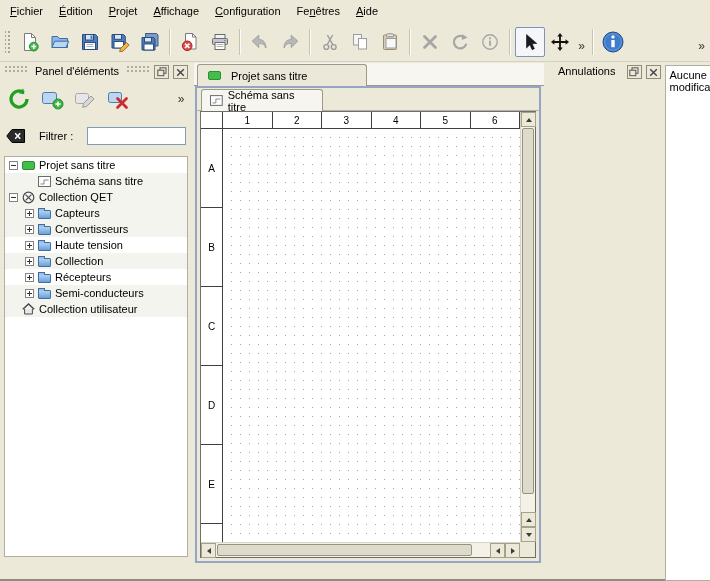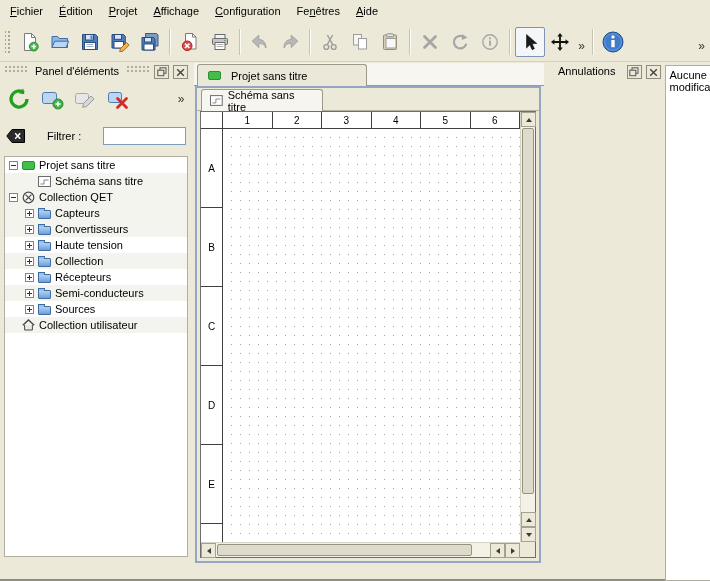--- a/index.html
+++ b/index.html
@@ -28,21 +28,21 @@
 .dock-grip { flex:1; height:7px; background-image:radial-gradient(#b2ae9e 1px,transparent 1.3px); background-size:4px 4px; }
 .dock-title { padding:0 3px; white-space:nowrap; }
 .dock-btn { width:15px; height:14px; border:1px solid #8f8c7c; background:#ece9d8; display:flex; align-items:center; justify-content:center; flex:none; }
 
 
 #left-dock { position:absolute; left:1px; top:63px; width:190px; height:518px; display:flex; flex-direction:column; }
 #panel-toolbar { height:36px; display:flex; align-items:center; gap:3px; padding:2px 3px 0 3px; flex:none; }
 .pbtn { width:30px; height:30px; display:flex; align-items:center; justify-content:center; flex:none; }
 .p-spacer { flex:1; }
 .p-chevron { width:14px; color:#333; font-size:12px; text-align:center; }
-#filter-row { height:24px; display:flex; align-items:center; gap:22px; padding:0 5px; flex:none; margin-top:8px; }
+#filter-row { height:24px; display:flex; align-items:center; gap:14px; padding:0 5px; flex:none; margin-top:8px; }
 #filter-input { flex:1; height:18px; border:1px solid #7f9db9; font:inherit; padding:1px 3px; background:#fff; min-width:0; }
 #tree { flex:1; margin:8px 3px 24px 3px; background:#fff; border:1px solid #b1ae9f; overflow:hidden; }
 .trow { height:16px; display:flex; align-items:center; padding-left:4px; white-space:nowrap; }
 .trow.alt { background:#f4f4ee; }
 .trow.lvl1 { padding-left:20px; }
 .exp { width:9px; height:9px; border:1px solid #848484; background:#fff; position:relative; flex:none; margin-right:4px; }
 .exp::before { content:""; position:absolute; left:1px; right:1px; top:3px; height:1px; background:#333; }
 .exp.plus::after { content:""; position:absolute; top:1px; bottom:1px; left:3px; width:1px; background:#333; }
 .exp.none { visibility:hidden; }
 .ti { flex:none; margin-right:4px; }
@@ -389,25 +389,20 @@
       </div>
       <div class="trow lvl1">
         <span class="exp plus"></span>
         <span class="ti ti-folder"></span>
         <span>Récepteurs</span>
       </div>
       <div class="trow lvl1 alt">
         <span class="exp plus"></span>
         <span class="ti ti-folder"></span>
         <span>Semi-conducteurs</span>
-      </div>
-      <div class="trow lvl1">
-        <span class="exp plus"></span>
-        <span class="ti ti-folder"></span>
-        <span>Sources</span>
       </div>
       <div class="trow alt">
         <span class="exp none"></span>
         <svg class="ti" width="13" height="12" viewBox="0 0 13 12">
             <path d="M.8 6.2L6.5 1l5.7 5.2" fill="none" stroke="#4a4a4a" stroke-width="1.5"></path>
             <path d="M2.6 6v5h7.8V6" fill="#e9e9e9" stroke="#4a4a4a"></path>
           </svg>
         <span>Collection utilisateur</span>
       </div>
     </div>

